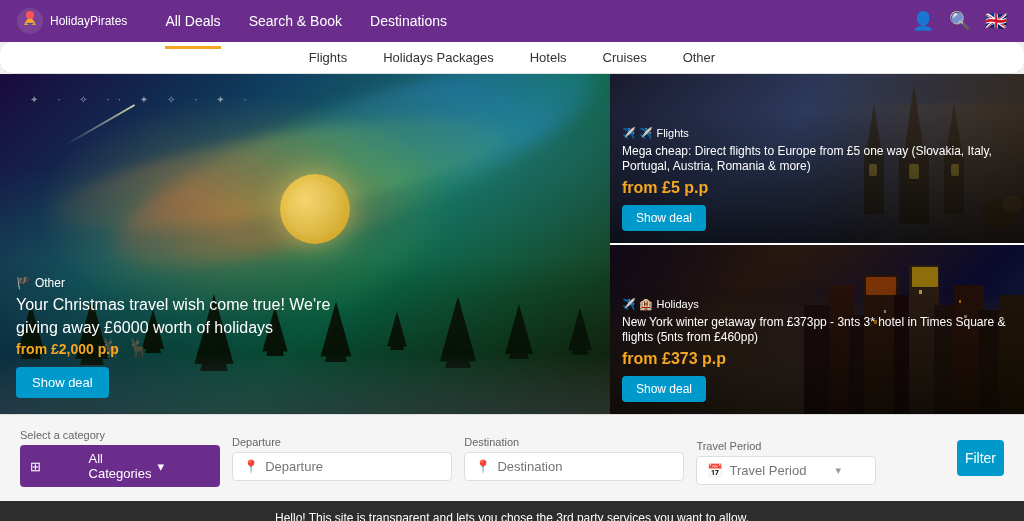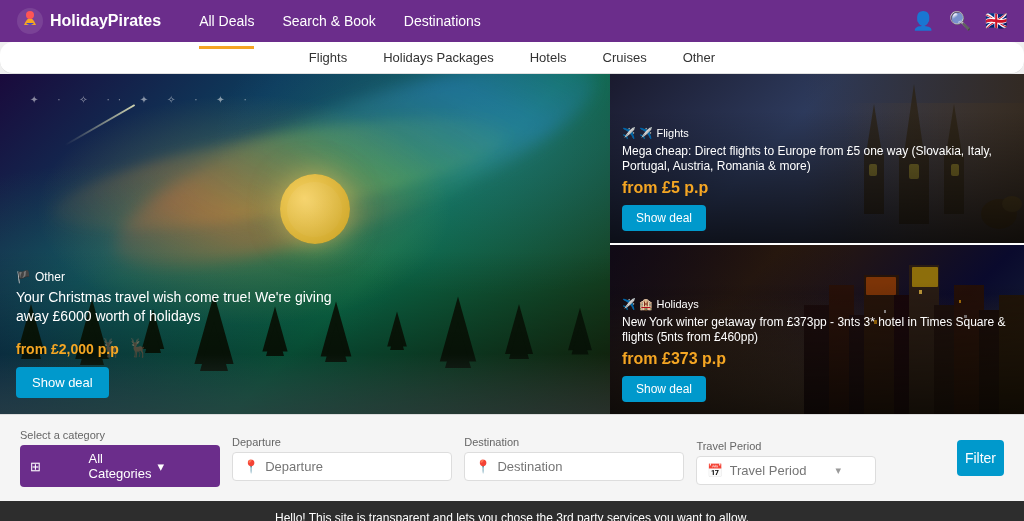--- a/index.html
+++ b/index.html
@@ -18,22 +18,22 @@
       align-items: center;
       margin-right: 24px;
     }
     .logo-icon {
       width: 28px;
       height: 28px;
       margin-right: 6px;
     }
     .logo-text {
       color: white;
-      font-size: 16px;
-      font-weight: bold;
+      font-size: 12px;
+      font-weight: normal;
     }
     .main-nav {
       display: flex;
       align-items: center;
       flex: 1;
     }
     .nav-item {
       color: white;
       font-size: 14px;
       padding: 0 14px;
@@ -225,23 +225,23 @@
       display: inline-flex;
       align-items: center;
       gap: 4px;
       color: white;
       font-size: 12px;
       margin-bottom: 4px;
     }
     .badge-icon { font-size: 12px; }
     .hero-title {
       color: white;
-      font-size: 14px;
+      font-size: 16px;
       line-height: 1.4;
-      margin-bottom: 14px;
+      margin-bottom: 2px;
       max-width: 350px;
     }
     .hero-price {
       color: #f5a623;
       font-size: 14px;
       font-weight: bold;
       margin-bottom: 10px;
     }
     .btn-show-deal {
       background: #0099cc;

